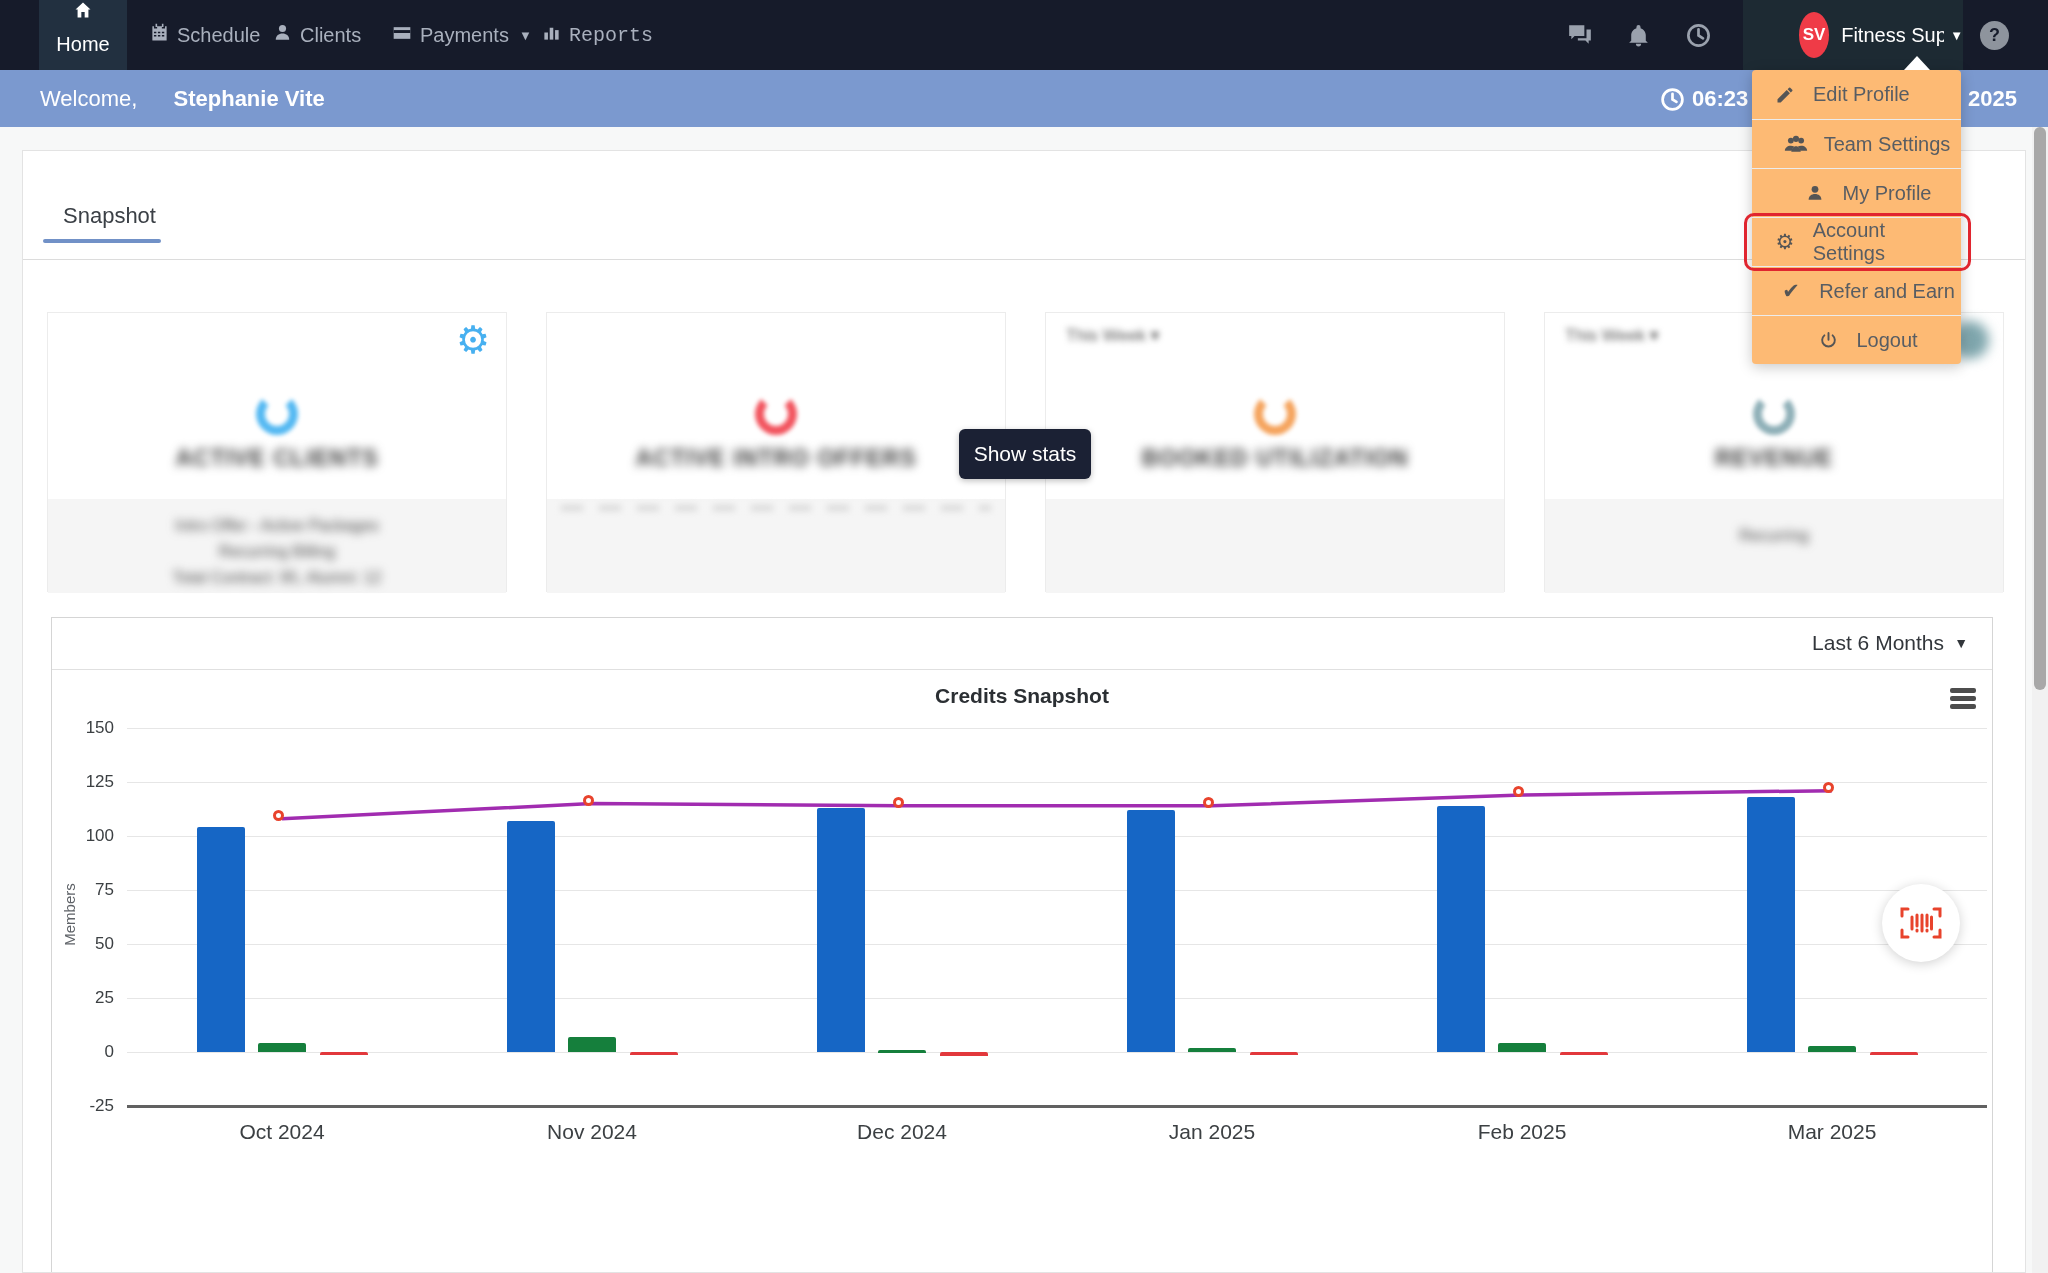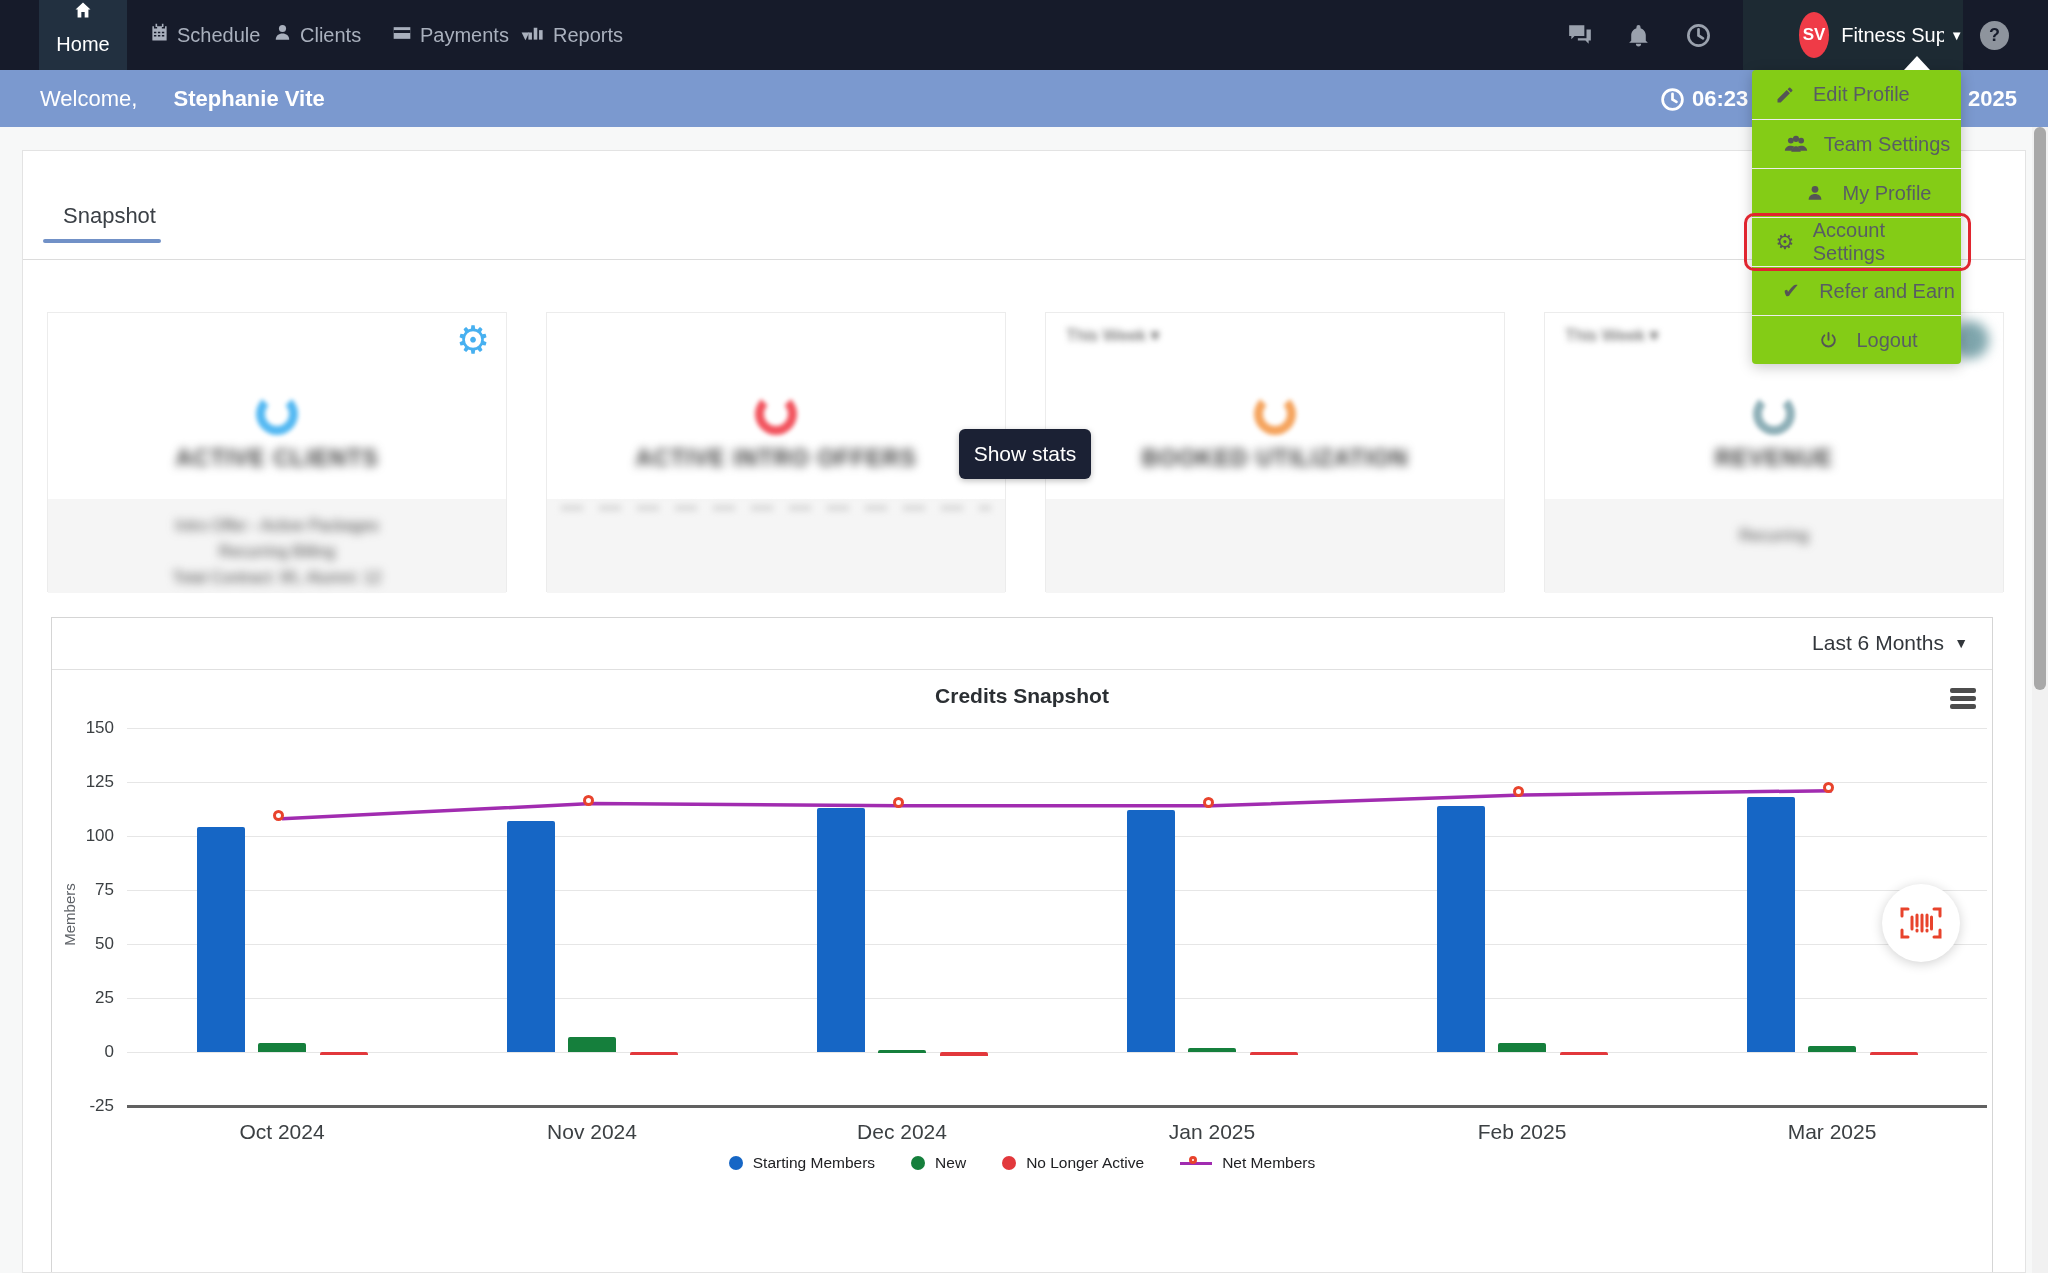--- a/index.html
+++ b/index.html
@@ -89,21 +89,21 @@
   .legend-net{position:relative;width:32px;height:16px;}
   .legend-net .net-line{position:absolute;left:0;top:6.5px;width:32px;height:3px;}
   .legend-net .net-ring{position:absolute;left:9px;top:1px;width:8px;height:8px;border-radius:50%;
     background:#fff;border:3px solid;}
   .scan-btn{position:absolute;left:1830px;top:266px;width:78px;height:78px;border-radius:50%;background:#fff;
     box-shadow:0 2px 12px rgba(0,0,0,.18);display:flex;align-items:center;justify-content:center;cursor:pointer;}
 
   
   .menu-arrow{position:absolute;left:1904px;top:56px;width:0;height:0;border-left:13px solid transparent;
     border-right:13px solid transparent;border-bottom:14px solid #fff;z-index:21;}
-  .user-menu{position:absolute;left:1752px;top:70px;width:209px;background:#84cc16;border-radius:4px;
+  .user-menu{position:absolute;left:1752px;top:70px;width:209px;background:#fdba74;border-radius:4px;
     box-shadow:0 3px 14px rgba(0,0,0,.22);z-index:20;}
   .menu-item{position:relative;height:49px;display:flex;align-items:center;padding-left:20px;gap:15px;
     color:#585d63;font-size:20px;cursor:pointer;}
   .menu-item + .menu-item{border-top:1px solid #ececec;justify-content:center;}
   .menu-icon{width:26px;display:flex;justify-content:center;color:#555;
     font-family:"DejaVu Sans",sans-serif;font-size:21px;}
   .highlight-ring{position:absolute;left:-8px;right:-10px;top:-5px;bottom:-5px;border:3px solid #e0252f;
     border-radius:10px;pointer-events:none;}
 
   
@@ -144,21 +144,21 @@
     <div class="nav-item" style="left:382px;">
       <span>
         <svg width="20" height="20" viewBox="0 0 24 24" fill="currentColor">
             <path d="M2 5h20v14H2z"></path>
             <rect x="2" y="8.5" width="20" height="3.5" fill="#161b2a"></rect>
           </svg>
       </span>
       <span>Payments</span>
       <span class="nav-caret">▼</span>
     </div>
-    <div class="nav-item" style="left:516px;">
+    <div class="nav-item" style="left:532px;font-family:Liberation Mono, monospace;">
       <span>
         <svg width="19" height="19" viewBox="0 0 24 24" fill="currentColor">
             <rect x="3" y="12" width="4.5" height="9"></rect>
             <rect x="9.75" y="6" width="4.5" height="15"></rect>
             <rect x="16.5" y="9" width="4.5" height="12"></rect>
           </svg>
       </span>
       <span>Reports</span>
     </div>
 
@@ -316,41 +316,20 @@
           <div class="" style="position: absolute; left: 1461px; top: 167.96px; width: 11px; height: 11px; border-radius: 50%; background: rgb(255, 255, 255); border: 3.5px solid rgb(232, 67, 44);"></div>
           <div class="" style="position: absolute; left: 1771px; top: 163.64px; width: 11px; height: 11px; border-radius: 50%; background: rgb(255, 255, 255); border: 3.5px solid rgb(232, 67, 44);"></div>
           <div class="month-label" style="left: 150px; top: 502px;">Oct 2024</div>
           <div class="month-label" style="left: 460px; top: 502px;">Nov 2024</div>
           <div class="month-label" style="left: 770px; top: 502px;">Dec 2024</div>
           <div class="month-label" style="left: 1080px; top: 502px;">Jan 2025</div>
           <div class="month-label" style="left: 1390px; top: 502px;">Feb 2025</div>
           <div class="month-label" style="left: 1700px; top: 502px;">Mar 2025</div>
         </div>
 
-      <div class="legend">
-        <div class="legend-item">
-          <span class="legend-dot" id="lg-dot-0" style="background: rgb(22, 102, 197);"></span>
-          <span>Starting Members</span>
-        </div>
-        <div class="legend-item">
-          <span class="legend-dot" id="lg-dot-1" style="background: rgb(21, 127, 60);"></span>
-          <span>New</span>
-        </div>
-        <div class="legend-item">
-          <span class="legend-dot" id="lg-dot-2" style="background: rgb(226, 56, 60);"></span>
-          <span>No Longer Active</span>
-        </div>
-        <div class="legend-item">
-          <span class="legend-net">
-            <span class="net-line" id="lg-net-line" style="background: rgb(161, 44, 176);"></span>
-              <span class="net-ring" id="lg-net-ring" style="border-color: rgb(232, 67, 44);"></span>
-          </span>
-          <span>Net Members</span>
-        </div>
-      </div>
 
       <div class="scan-btn">
         <svg width="46" height="34" viewBox="0 0 46 34">
           <g stroke="#e8432c" stroke-width="3" fill="none" stroke-linecap="round">
             <path d="M10 3H4v7"></path>
               <path d="M10 31H4v-7"></path>
               <path d="M36 3h6v7"></path>
               <path d="M36 31h6v-7"></path>
             <line x1="14" y1="11" x2="14" y2="23"></line>
               <line x1="19" y1="9" x2="19" y2="20"></line>

